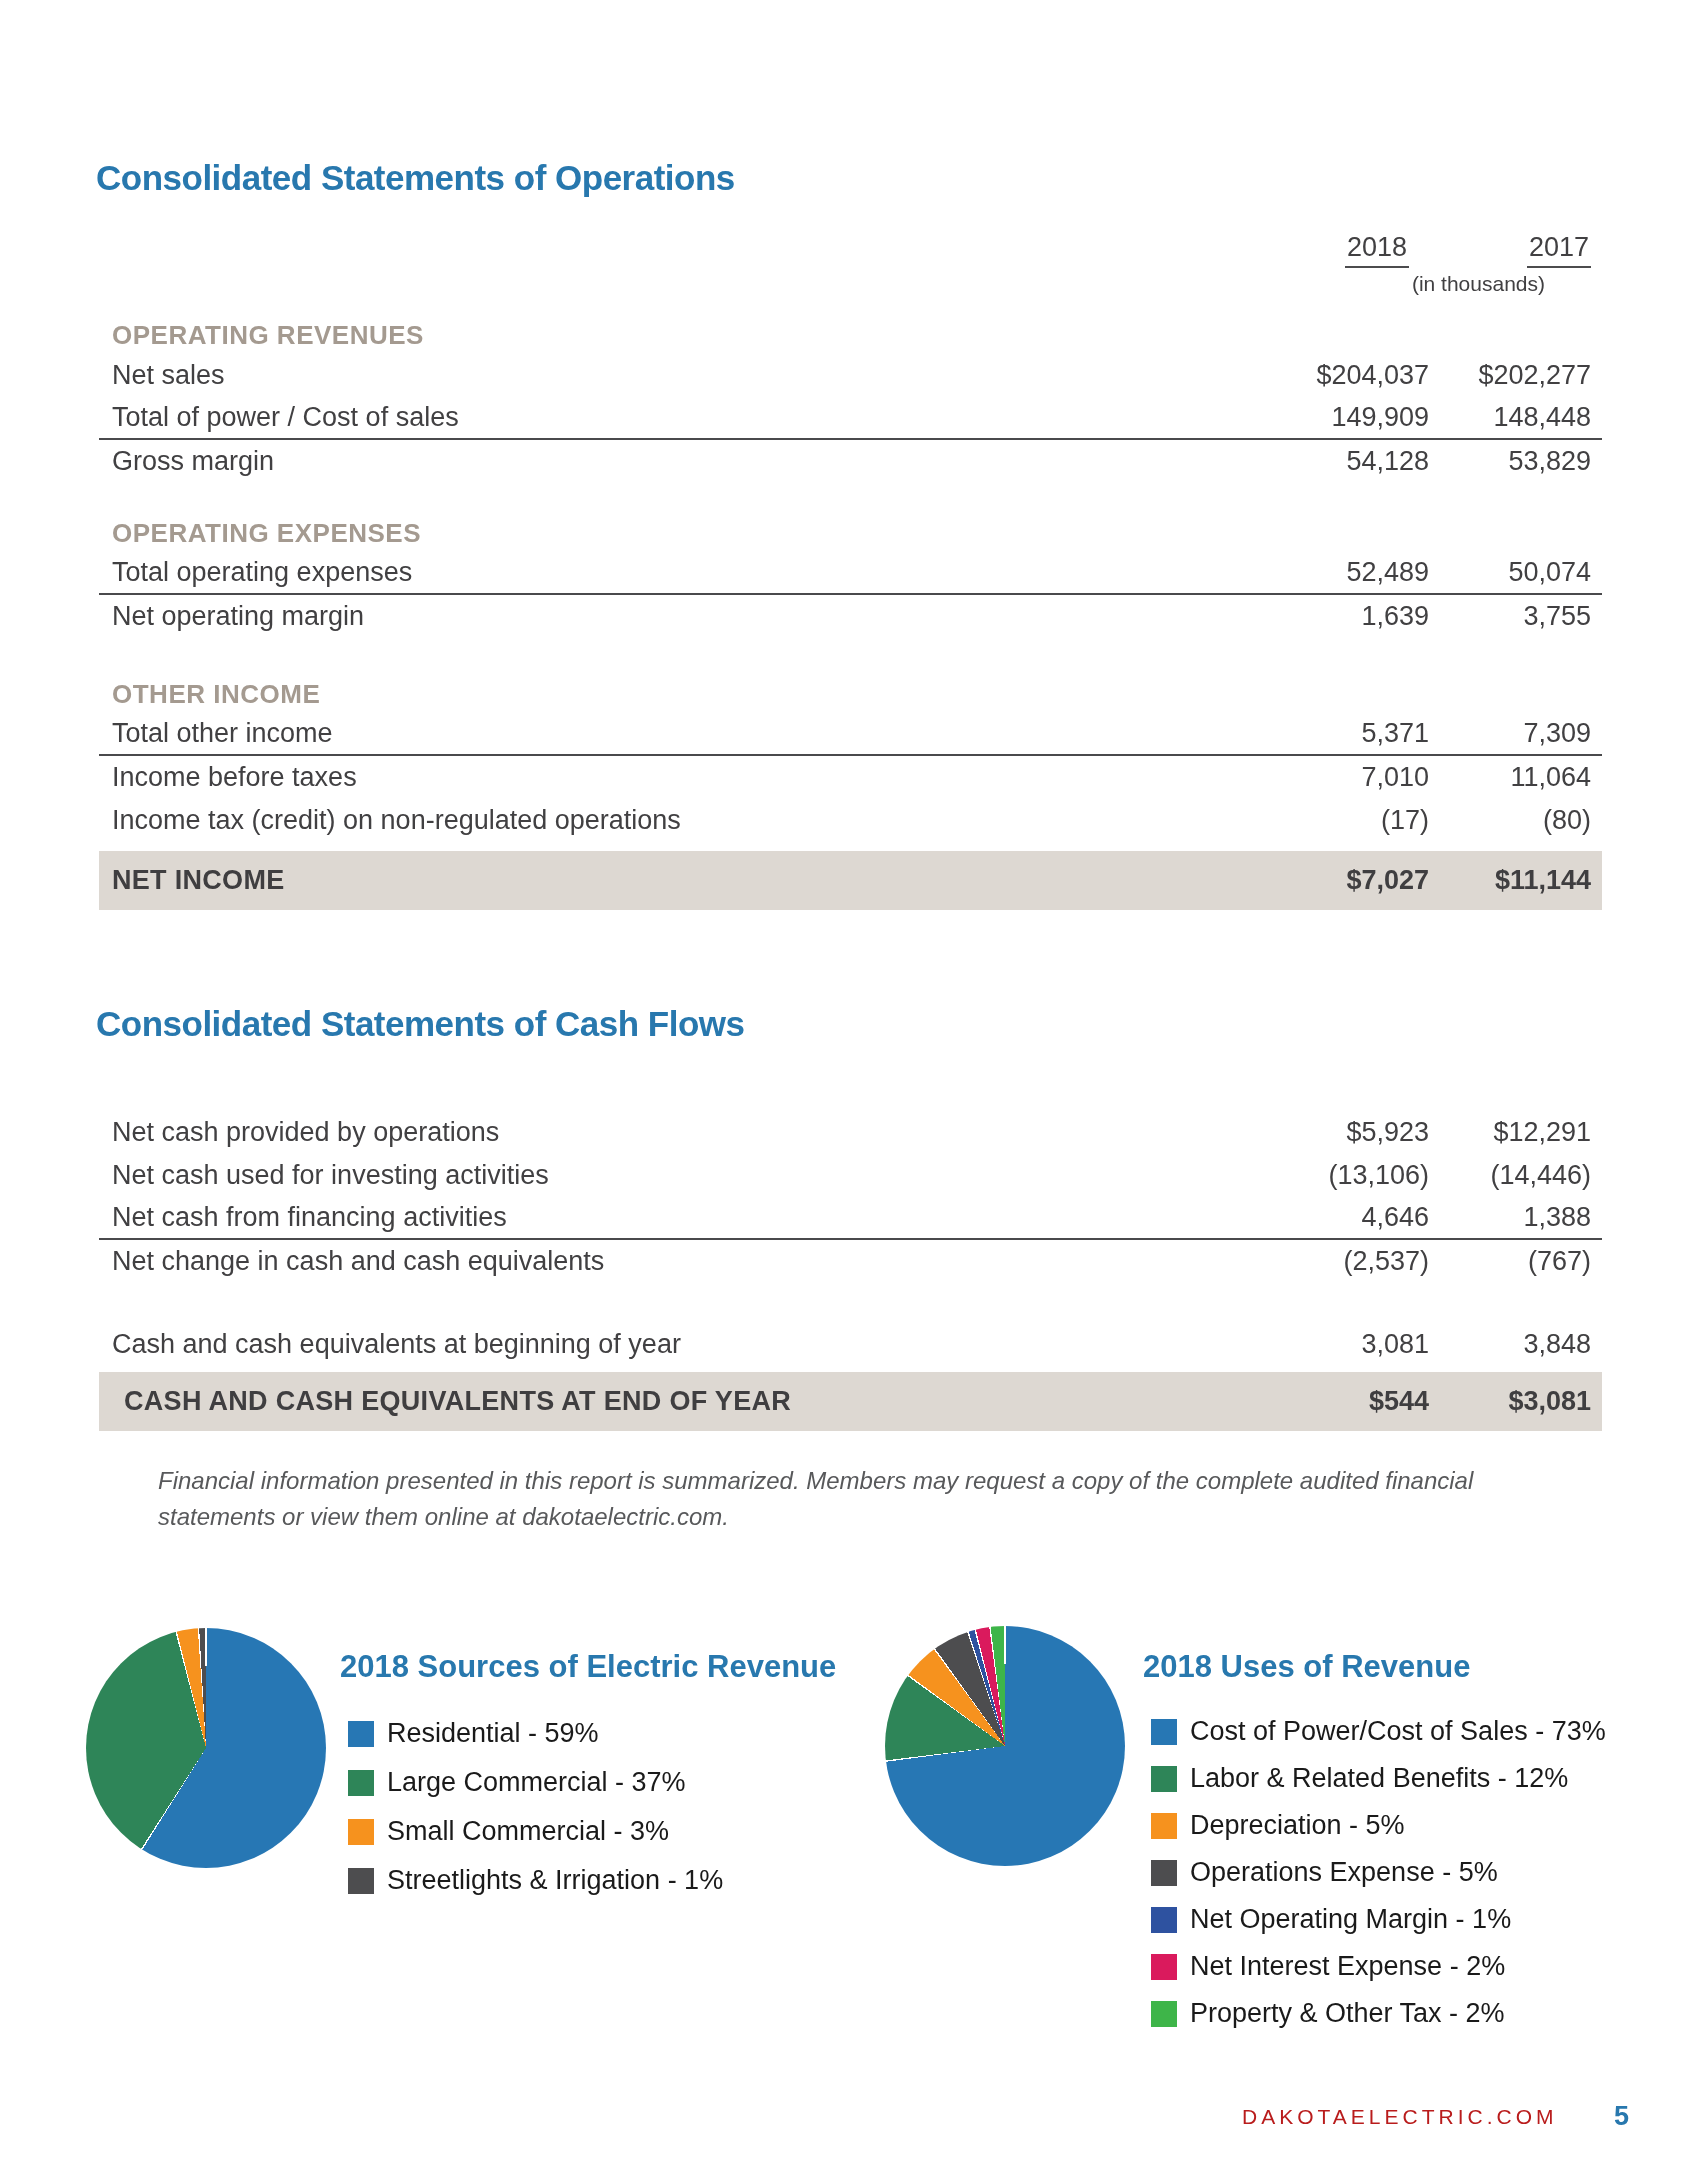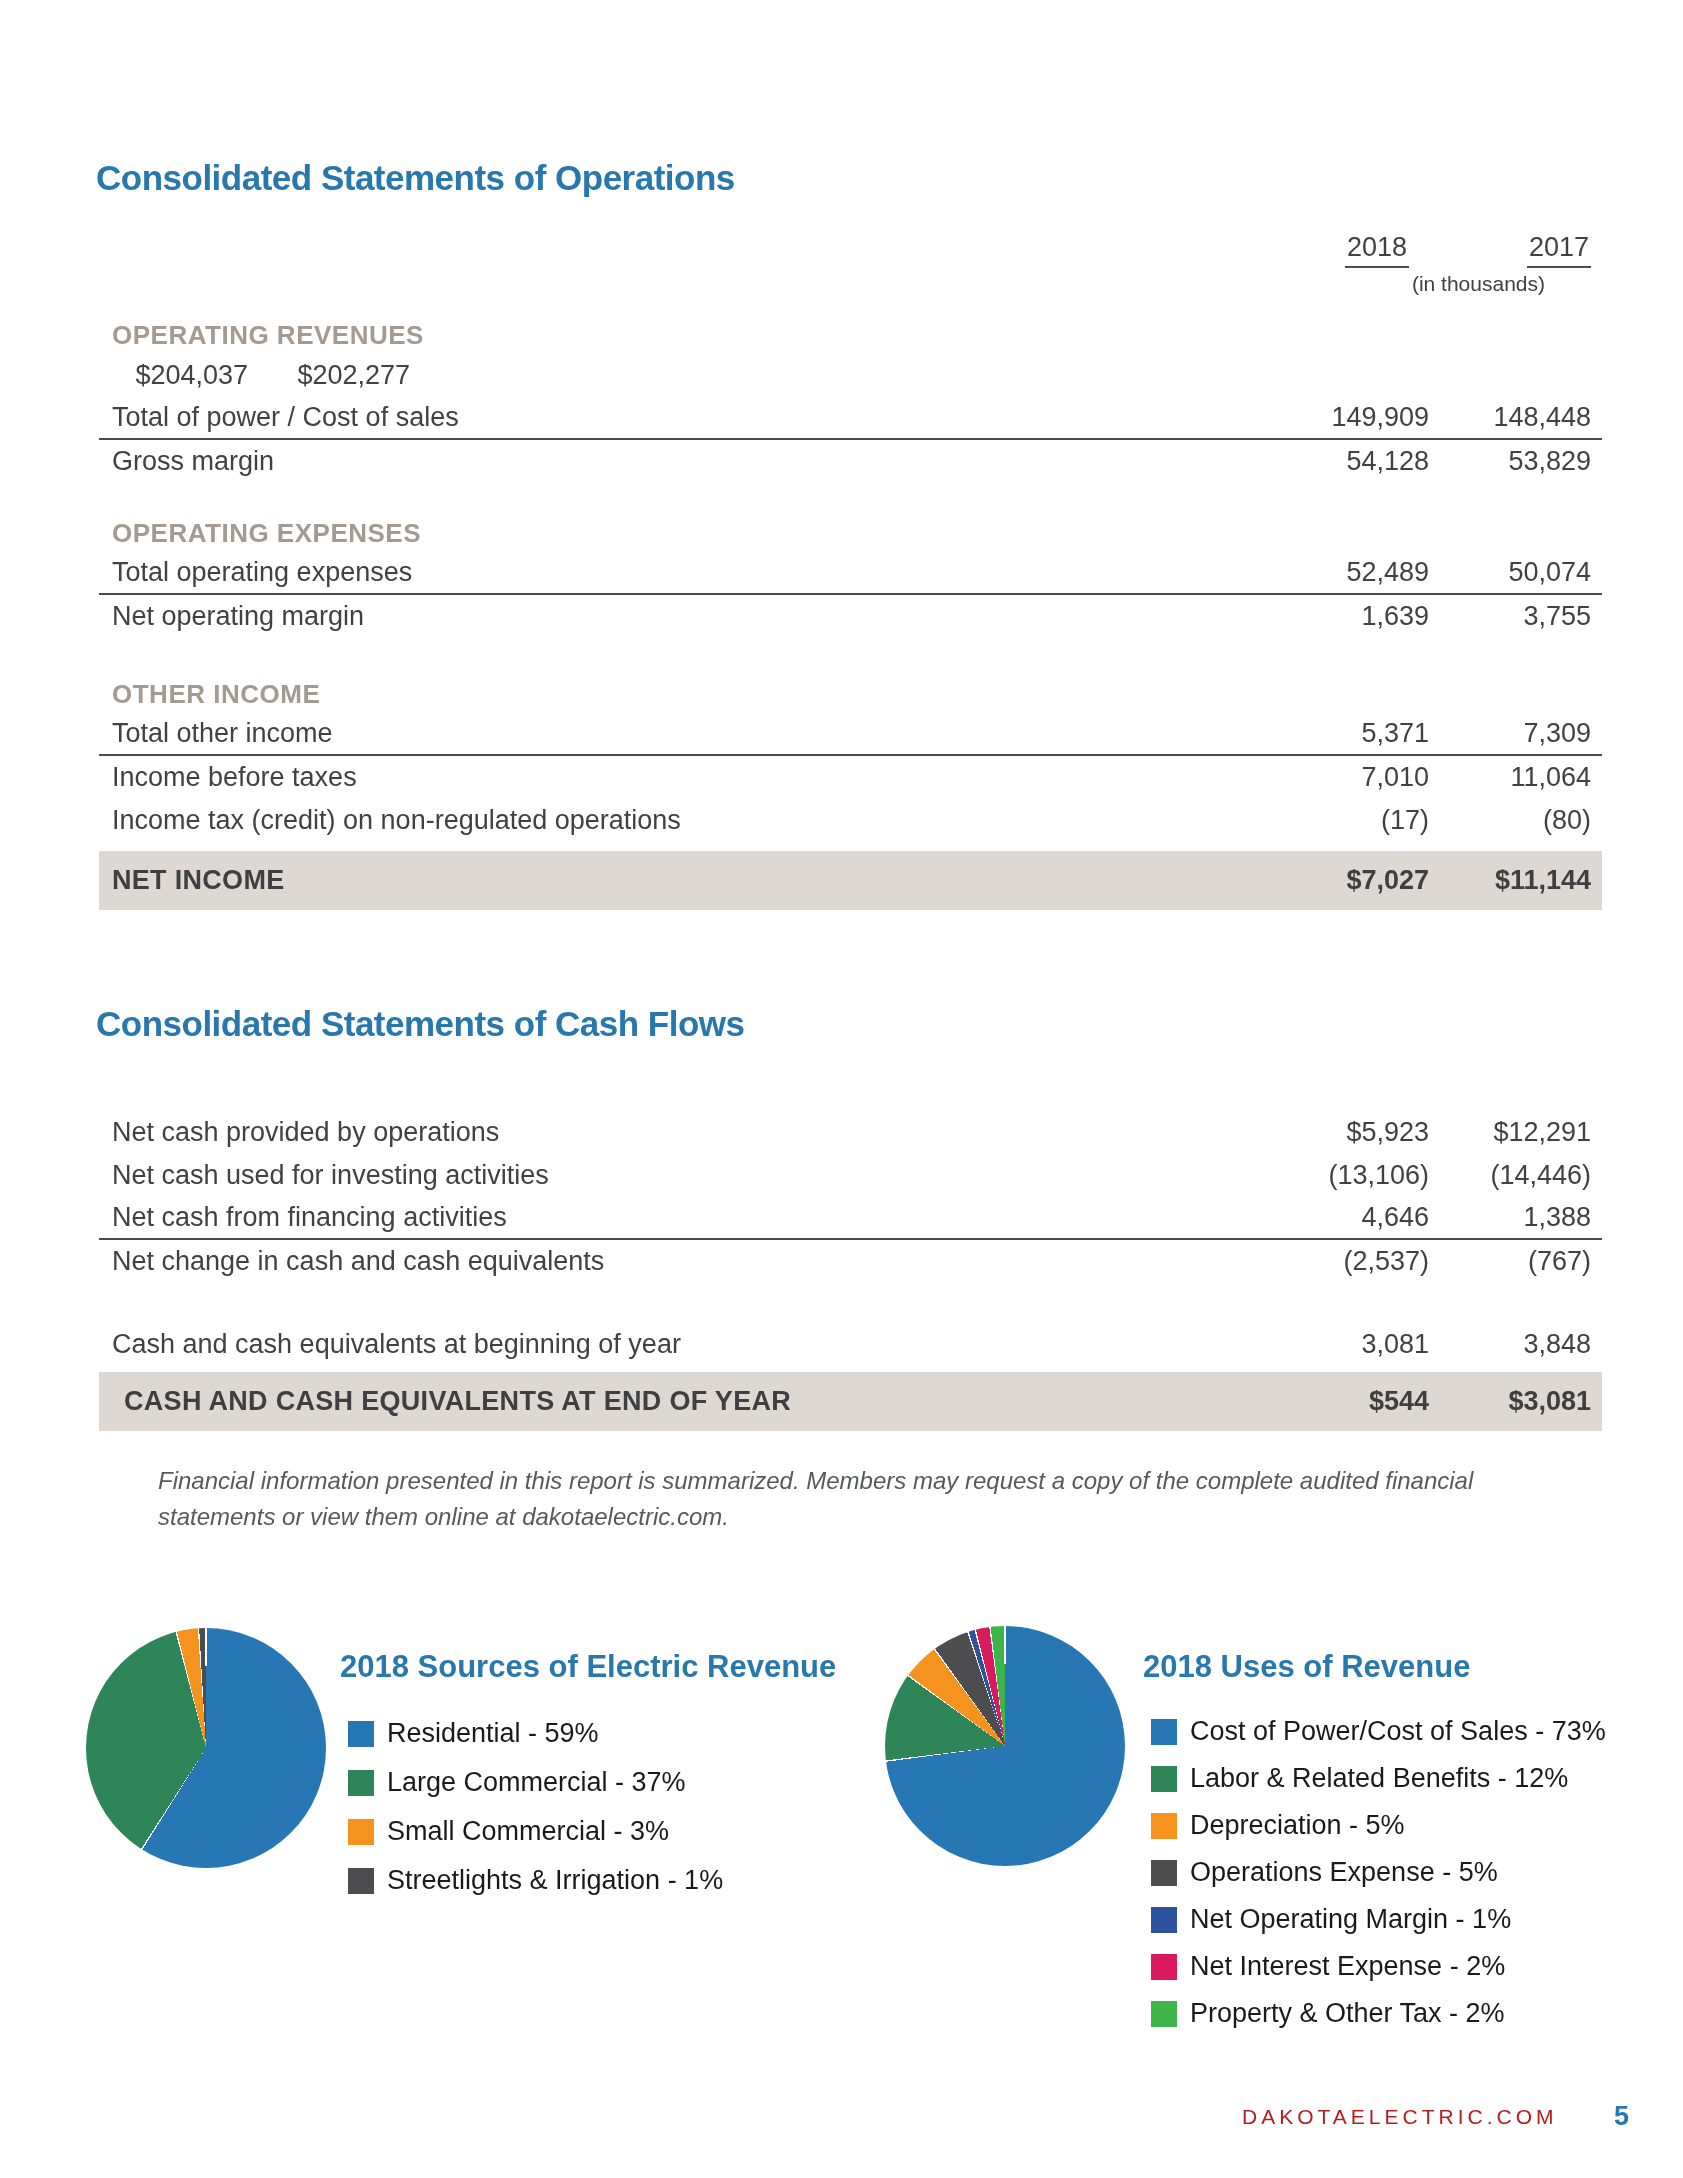--- a/index.html
+++ b/index.html
@@ -85,20 +85,21 @@
       </div>
       <div class="year-cell c2">
         <span>2017</span>
       </div>
     </div>
     <div class="units-row">(in thousands)</div>
     <div id="ops-rows">
         <div class="sec-block">
           <div class="sec-head">OPERATING REVENUES</div>
           <div class="frow">
+            <div class="lbl">Net sales</div>
             <div class="v1">$204,037</div>
             <div class="v2">$202,277</div>
           </div>
           <div class="frow rule-below">
             <div class="lbl">Total of power / Cost of sales</div>
             <div class="v1">149,909</div>
             <div class="v2">148,448</div>
           </div>
           <div class="frow">
             <div class="lbl">Gross margin</div>

